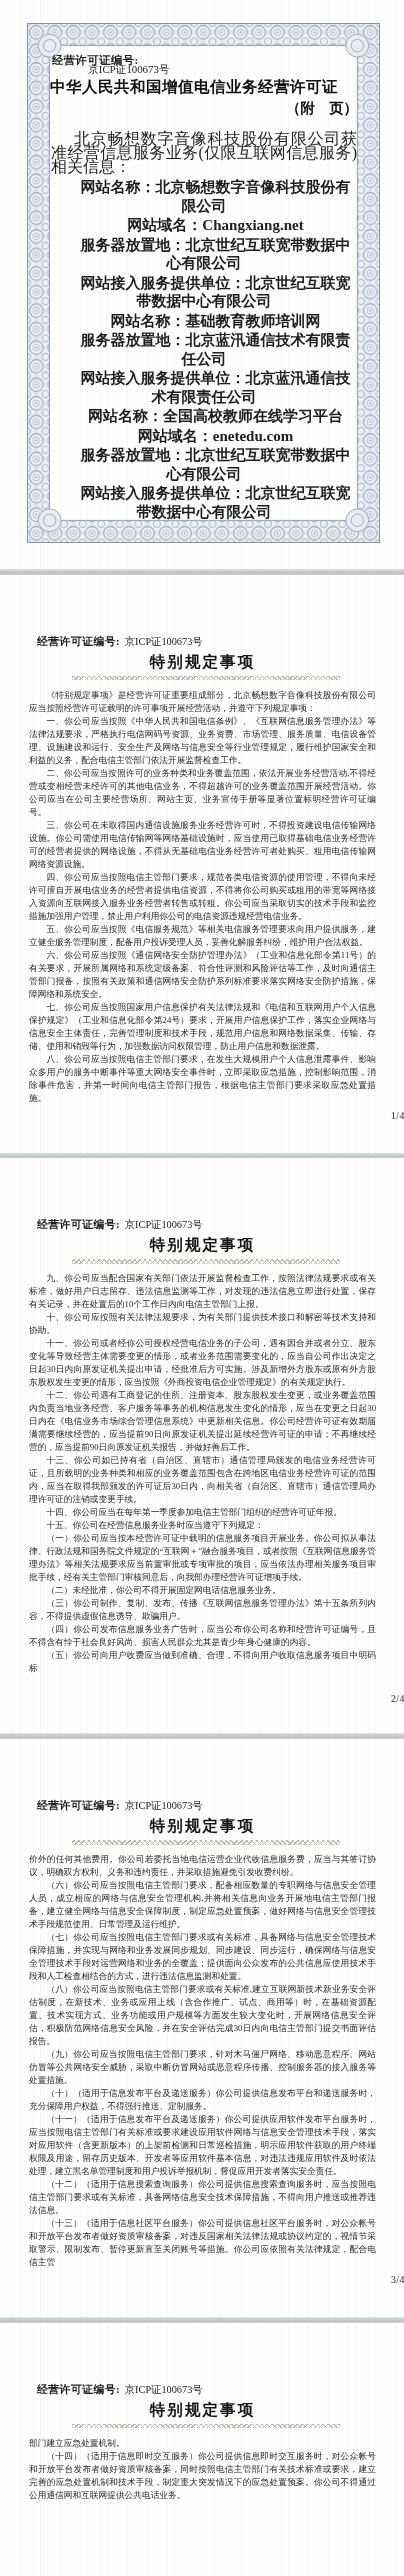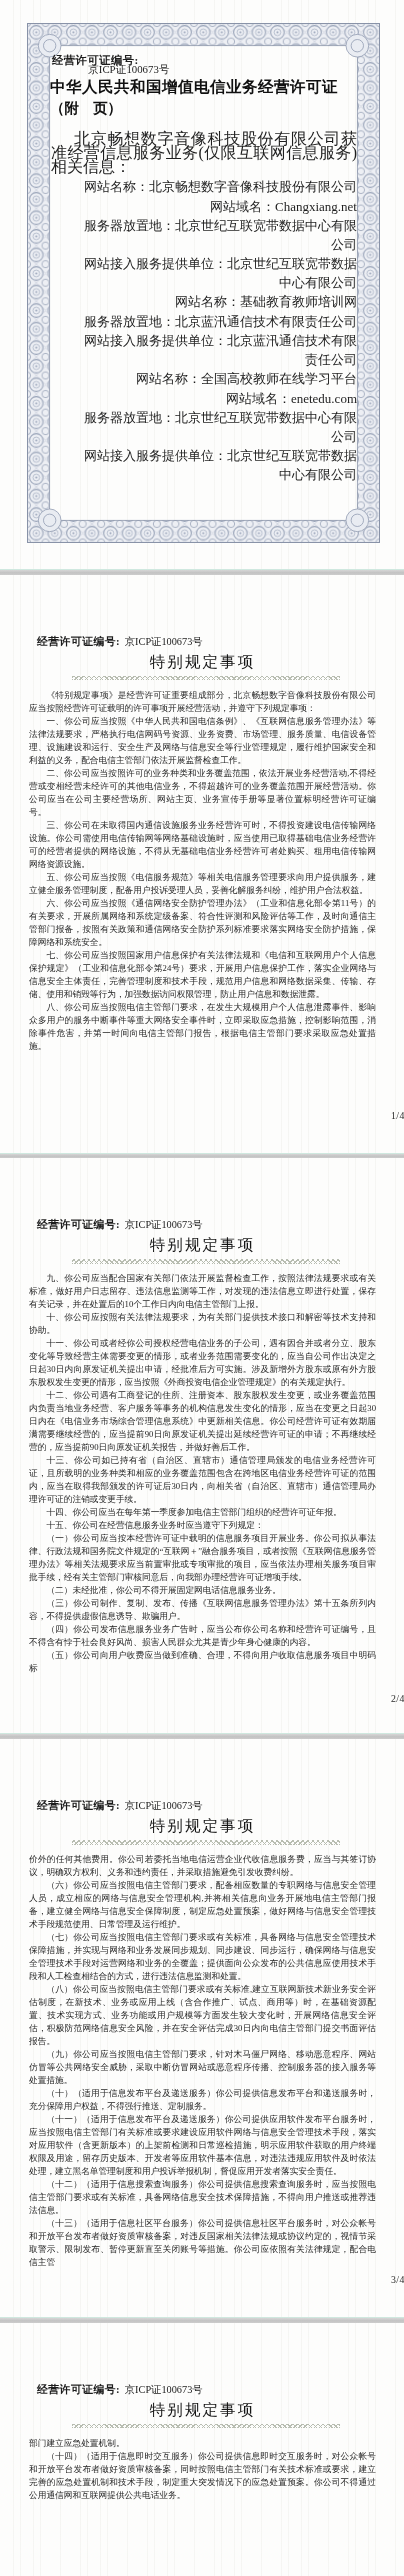--- a/index.html
+++ b/index.html
@@ -10,30 +10,30 @@
         background-image:repeating-linear-gradient(90deg, rgba(228,228,222,.30) 0 0.5px, rgba(255,255,255,0) 0.5px 6.7px);}
   .divider{height:5.7px;box-sizing:border-box;border-top:0.5px solid #cfe8df;
            background:linear-gradient(180deg,#d6d6d6,#c3c3c3 55%,#cdcdcd);}
   
   .page-cert{height:569px;}
   .cert-frame{position:absolute;left:27px;top:23px;width:353px;height:520px;}
   .cert-frame svg{position:absolute;left:0;top:0;}
   .cert-label{position:absolute;left:25px;top:30px;font-size:11.3px;font-weight:bold;color:#1d1d1d;letter-spacing:0.5px;}
   .cert-number{position:absolute;left:61px;top:40px;font-size:10.8px;color:#1d1d1d;}
   .cert-title{position:absolute;left:23px;top:54px;width:308px;text-align:left;font-size:15.5px;font-weight:bold;color:#111;letter-spacing:0.5px;}
-  .cert-subtitle{position:absolute;left:23px;top:76px;width:308px;text-align:left;font-size:14.4px;font-weight:bold;color:#111;}
+  .cert-subtitle{position:absolute;left:23px;top:76px;width:308px;text-align:right;font-size:14.4px;font-weight:bold;color:#111;}
   .cert-body{position:absolute;left:24px;top:109px;width:306px;}
   .cert-intro{margin:0 0 4.1px 0;font-size:16px;line-height:14px;text-indent:23px;text-align:justify;color:#1e1e1e;}
-  .cert-item{margin:0 0 1px 0;font-size:13px;line-height:18.5px;text-indent:23px;text-align:right;color:#1e1e1e;}
+  .cert-item{margin:0 0 1px 0;font-size:15px;line-height:18.5px;text-indent:23px;text-align:center;color:#1e1e1e;font-weight:bold;}
   
   .page-sp2{height:578px;} .page-sp3{height:575px;} .page-sp4{height:578px;} .page-sp5{height:550px;}
   .sp-header{position:absolute;left:37px;top:60px;white-space:nowrap;}
   .sp-header .lbl{font-size:10.8px;font-weight:bold;color:#1c1c1c;letter-spacing:0.5px;}
   .sp-header .num{font-size:10.3px;color:#1c1c1c;margin-left:4.6px;}
-  .sp-title{position:absolute;left:0;top:77px;width:100%;text-align:center;font-size:15.5px;font-weight:normal;letter-spacing:2.1px;color:#161616;}
+  .sp-title{position:absolute;left:0;top:77px;width:100%;text-align:center;font-size:15.5px;font-weight:bold;letter-spacing:2.1px;color:#161616;}
   .zigzag{position:absolute;left:72px;top:101px;width:268px;height:4.6px;opacity:.85;
           background:
             repeating-linear-gradient(45deg,#adb3a4 0 1px,rgba(255,255,255,0) 1px 3.6px),
             repeating-linear-gradient(-45deg,#adb3a4 0 1px,rgba(255,255,255,0) 1px 3.6px);}
   .sp-body{position:absolute;left:29px;top:114px;width:347px;}
   .sp-body p{margin:0;font-size:8.7px;line-height:13px;text-indent:2em;text-align:justify;color:#1f1f1f;}
   .sp-body p.cont{text-indent:0;}
   .pagenum{position:absolute;left:0;top:535px;width:100%;text-align:right;font-size:9.8px;color:#2a2a2a;letter-spacing:0.5px;}
 </style>
 </head>
@@ -100,20 +100,21 @@
     <div class="sp-header">
       <span class="lbl">经营许可证编号:</span><span class="num">京ICP证100673号</span>
     </div>
     <div class="sp-title">特别规定事项</div>
     <div class="zigzag"></div>
     <div class="sp-body">
       <p>《特别规定事项》是经营许可证重要组成部分，北京畅想数字音像科技股份有限公司应当按照经营许可证载明的许可事项开展经营活动，并遵守下列规定事项：</p>
       <p>一、你公司应当按照《中华人民共和国电信条例》、《互联网信息服务管理办法》等法律法规要求，严格执行电信网码号资源、业务资费、市场管理、服务质量、电信设备管理、设施建设和运行、安全生产及网络与信息安全等行业管理规定，履行维护国家安全和利益的义务，配合电信主管部门依法开展监督检查工作。</p>
       <p>二、你公司应当按照许可的业务种类和业务覆盖范围，依法开展业务经营活动,不得经营或变相经营未经许可的其他电信业务，不得超越许可的业务覆盖范围开展经营活动。你公司应当在公司主要经营场所、网站主页、业务宣传手册等显著位置标明经营许可证编号。</p>
       <p>三、你公司在未取得国内通信设施服务业务经营许可时，不得投资建设电信传输网络设施。你公司需使用电信传输网等网络基础设施时，应当使用已取得基础电信业务经营许可的经营者提供的网络设施，不得从无基础电信业务经营许可者处购买、租用电信传输网网络资源设施。</p>
+      <p>四、你公司应当按照电信主管部门要求，规范各类电信资源的使用管理，不得向未经许可擅自开展电信业务的经营者提供电信资源，不得将你公司购买或租用的带宽等网络接入资源向互联网接入服务业务经营者转售或转租。你公司应当采取切实的技术手段和监控措施加强用户管理，禁止用户利用你公司的电信资源违规经营电信业务。</p>
       <p>五、你公司应当按照《电信服务规范》等相关电信服务管理要求向用户提供服务，建立健全服务管理制度，配备用户投诉受理人员，妥善化解服务纠纷，维护用户合法权益。</p>
       <p>六、你公司应当按照《通信网络安全防护管理办法》（工业和信息化部令第11号）的有关要求，开展所属网络和系统定级备案、符合性评测和风险评估等工作，及时向通信主管部门报备，按照有关政策和通信网络安全防护系列标准要求落实网络安全防护措施，保障网络和系统安全。</p>
       <p>七、你公司应当按照国家用户信息保护有关法律法规和《电信和互联网用户个人信息保护规定》（工业和信息化部令第24号）要求，开展用户信息保护工作，落实企业网络与信息安全主体责任，完善管理制度和技术手段，规范用户信息和网络数据采集、传输、存储、使用和销毁等行为，加强数据访问权限管理，防止用户信息和数据泄露。</p>
       <p>八、你公司应当按照电信主管部门要求，在发生大规模用户个人信息泄露事件、影响众多用户的服务中断事件等重大网络安全事件时，立即采取应急措施，控制影响范围，消除事件危害，并第一时间向电信主管部门报告，根据电信主管部门要求采取应急处置措施。</p>
     </div>
     <div class="pagenum">1/4</div>
   </div>
 
   <div class="divider"></div>
 

